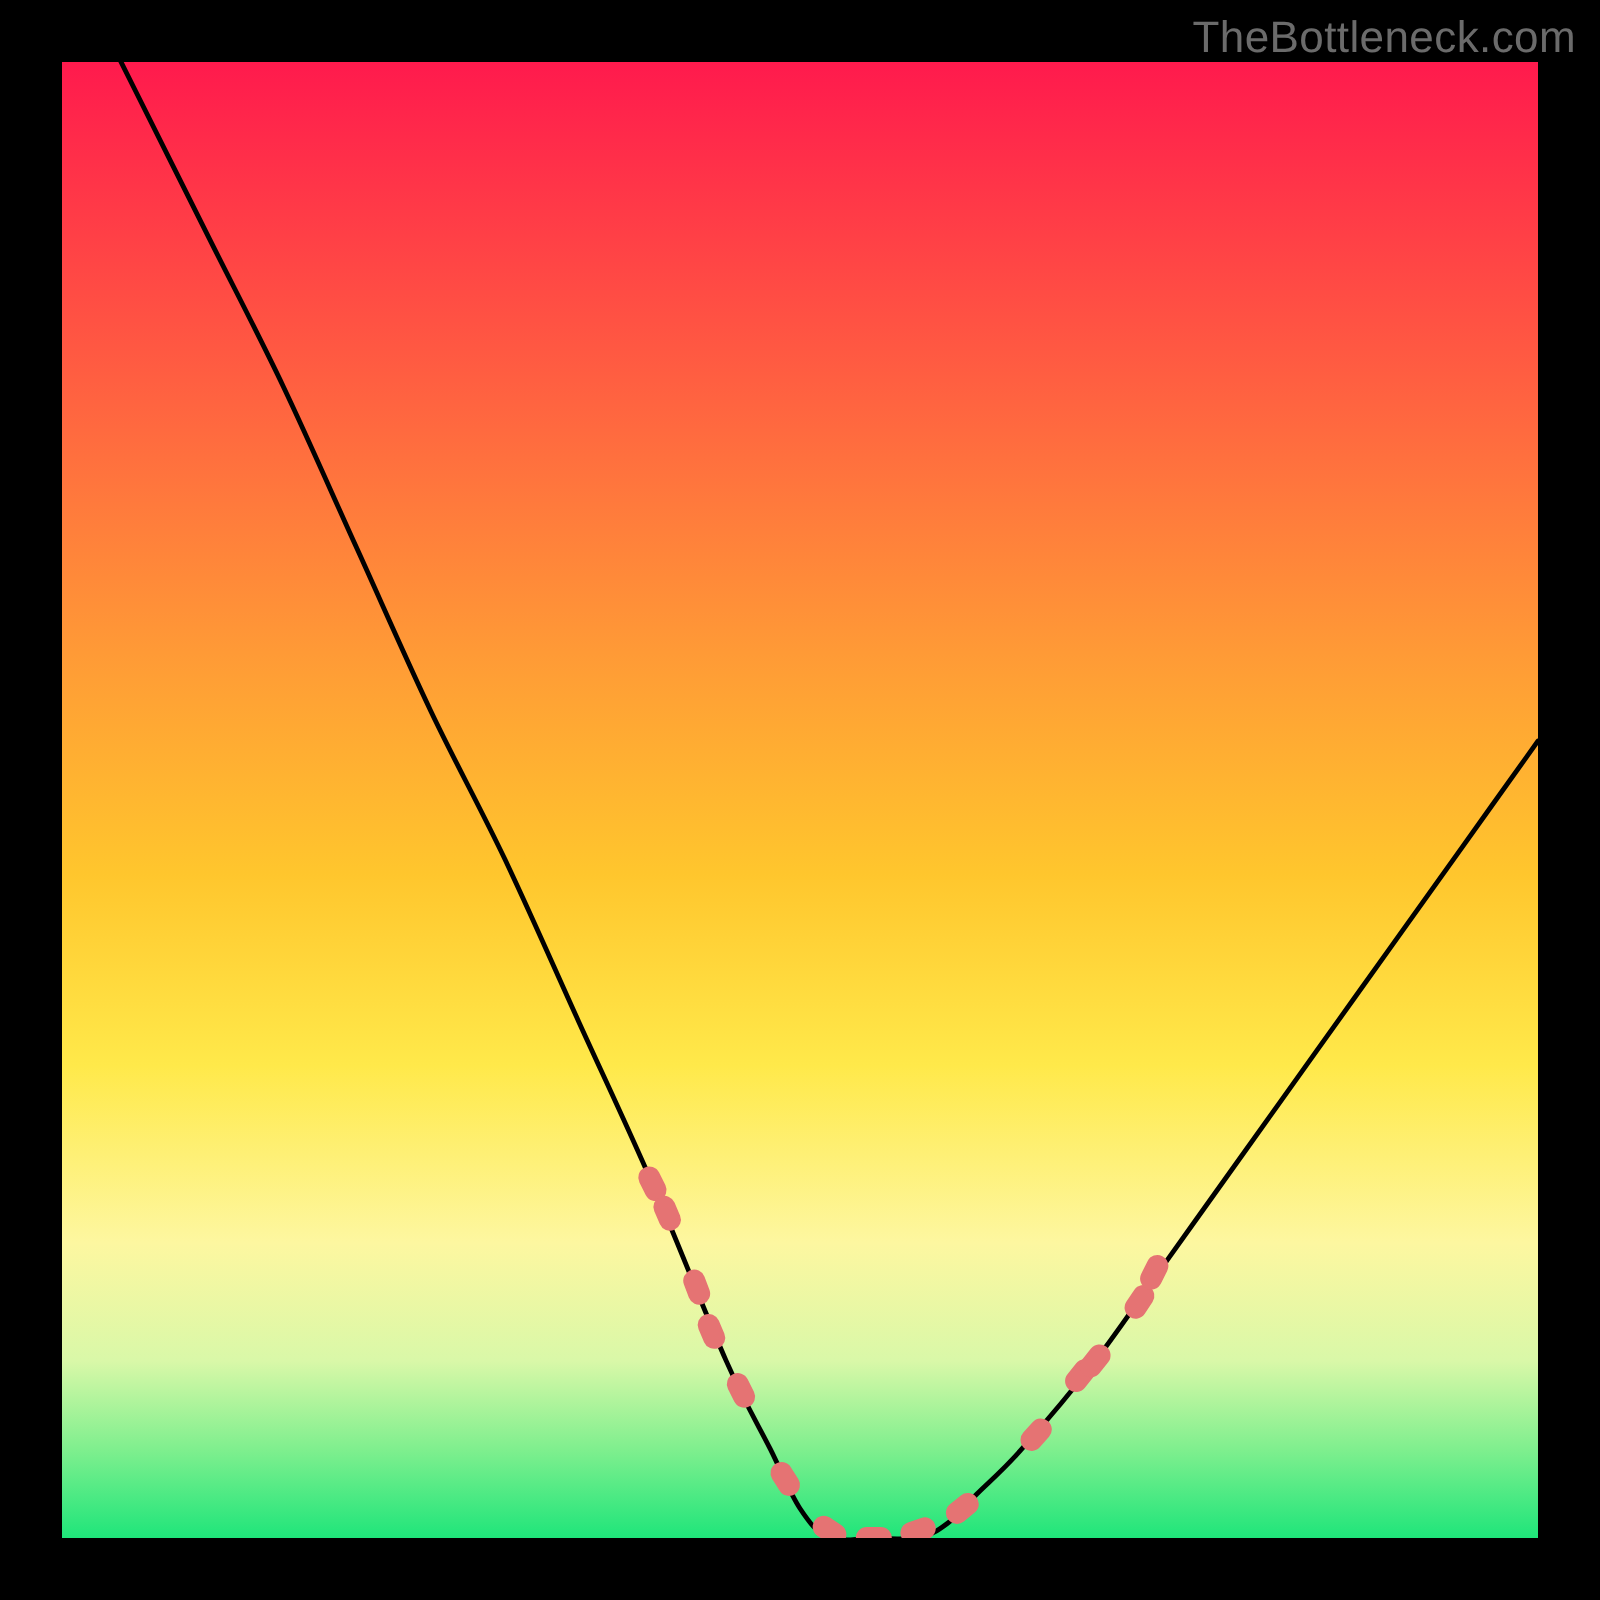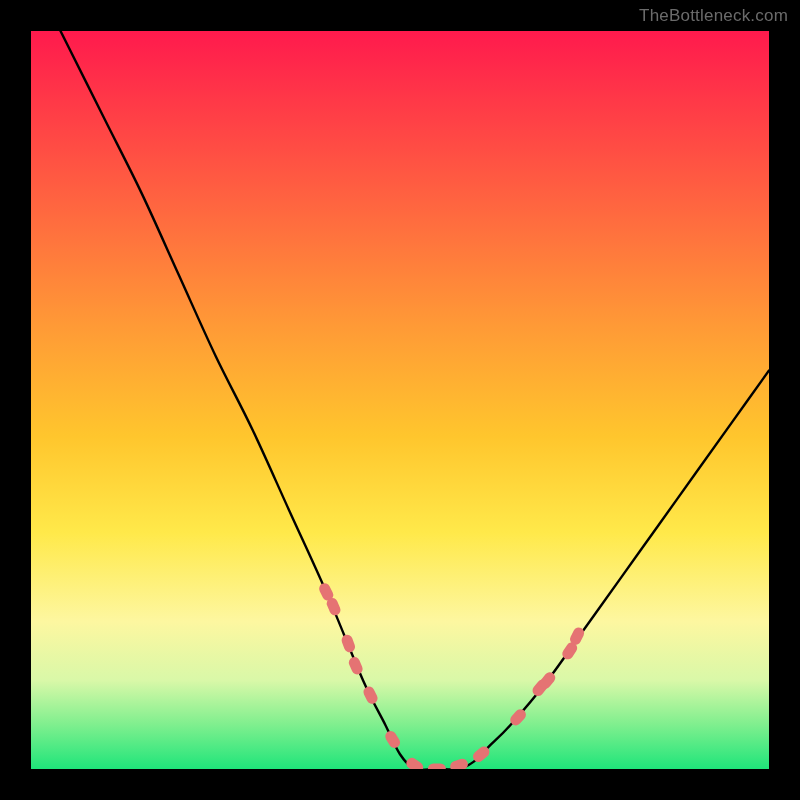--- a/index.html
+++ b/index.html
@@ -45,21 +45,21 @@
     left: 0;
     top: 0;
     width: 738px;
     height: 738px;
   }
   .watermark {
     position: absolute;
     top: 6px;
     right: 12px;
     color: #6b6b6b;
-    font-size: 17px;
+    font-size: 22px;
     letter-spacing: 0.2px;
     user-select: none;
   }
 </style>
 </head>
 <body>
 
 <div class="frame">
   <div class="watermark">TheBottleneck.com</div>
 

